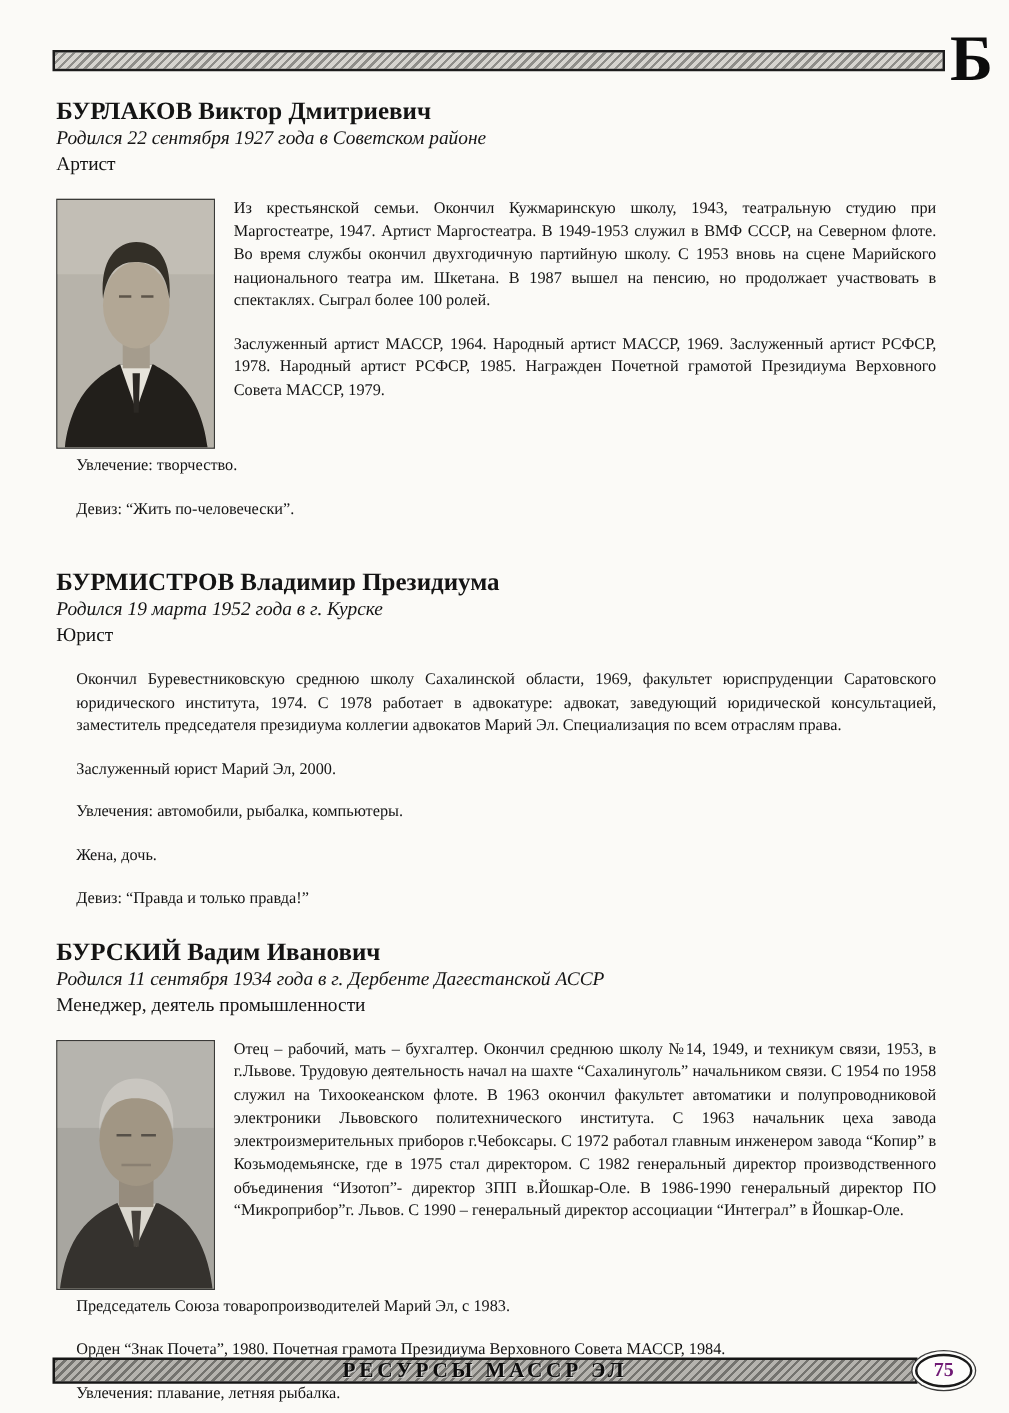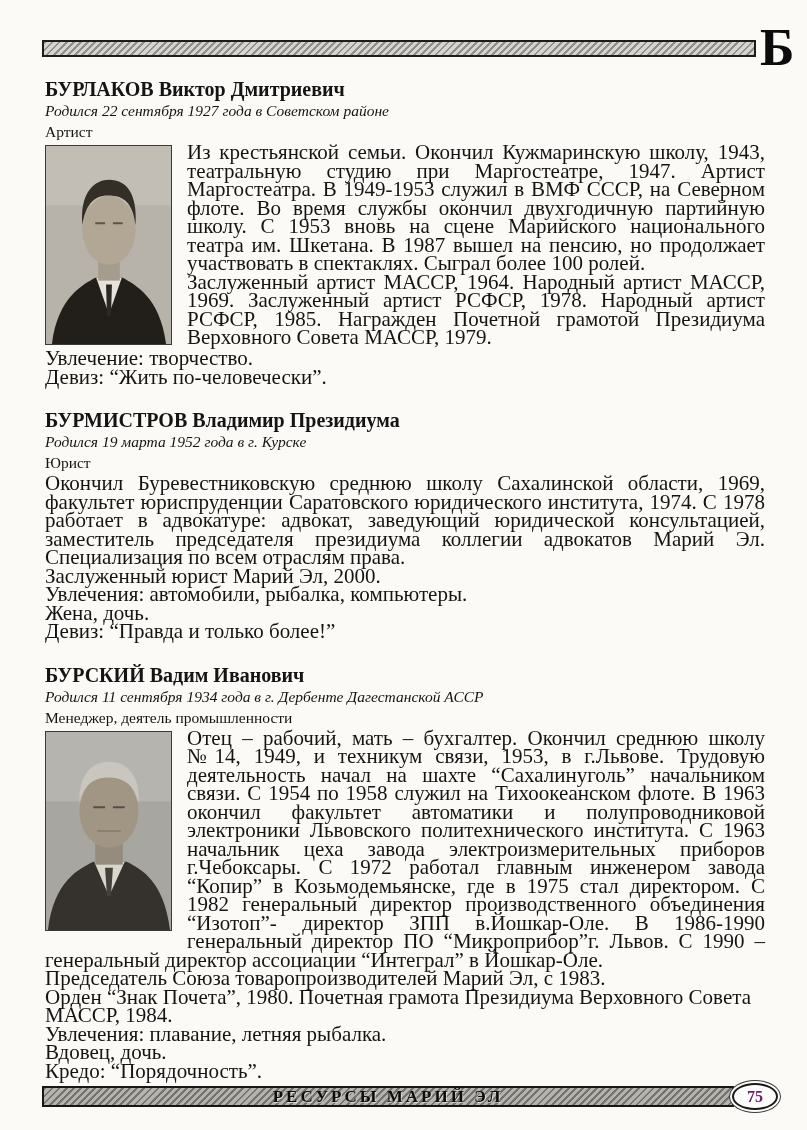--- a/index.html
+++ b/index.html
@@ -51,22 +51,22 @@
   .entry-body::after { content: ""; display: block; clear: both; }
   .photo {
     float: left;
     width: 127px; height: 200px;
     margin: 2px 15px 4px 0;
     border: 1px solid #3a3a38;
     background: #b9b6ae;
   }
   .photo svg { display: block; width: 100%; height: 100%; }
   .bio-p {
-    margin: 0;
-    font-size: 21px; line-height: 18.5px;
+    margin: 16px;
+    font-size: 13px; line-height: 18.5px;
     text-align: justify;
   }
   .bio-p.below { clear: left; text-align: left; }
 
   
   .footer {
     position: absolute; top: 1082px; left: 42px;
     width: 736px; height: 30px;
   }
   .footer-bar {
@@ -132,21 +132,21 @@
 
     <section class="entry">
       <h2 class="entry-name">БУРМИСТРОВ Владимир Президиума</h2>
       <div class="entry-born">Родился 19 марта 1952 года в г. Курске</div>
       <div class="entry-profession">Юрист</div>
       <div class="entry-body">
         <p class="bio-p">Окончил Буревестниковскую среднюю школу Сахалинской области, 1969, факультет юриспруденции Саратовского юридического института, 1974. С 1978 работает в адвокатуре: адвокат, заведующий юридической консультацией, заместитель председателя президиума коллегии адвокатов Марий Эл. Специализация по всем отраслям права.</p>
         <p class="bio-p below">Заслуженный юрист Марий Эл, 2000.</p>
         <p class="bio-p below">Увлечения: автомобили, рыбалка, компьютеры.</p>
         <p class="bio-p below">Жена, дочь.</p>
-        <p class="bio-p below">Девиз: “Правда и только более!”</p>
+        <p class="bio-p below">Девиз: “Правда и только правда!”</p>
       </div>
     </section>
 
     <section class="entry">
       <h2 class="entry-name">БУРСКИЙ Вадим Иванович</h2>
       <div class="entry-born">Родился 11 сентября 1934 года в г. Дербенте Дагестанской АССР</div>
       <div class="entry-profession">Менеджер, деятель промышленности</div>
       <div class="entry-body">
         <div class="photo">
           <svg viewBox="0 0 127 200" preserveAspectRatio="none">
@@ -168,20 +168,20 @@
         <p class="bio-p below">Увлечения: плавание, летняя рыбалка.</p>
         <p class="bio-p below">Вдовец, дочь.</p>
         <p class="bio-p below">Кредо: “Порядочность”.</p>
       </div>
     </section>
 
   </div>
 
   <div class="footer">
     <div class="footer-bar">
-      <div class="footer-title">РЕСУРСЫ МАРИЙ ЭЛ</div>
+      <div class="footer-title">РЕСУРСЫ МАССР ЭЛ</div>
     </div>
     <div class="page-oval">
       <span>75</span>
     </div>
   </div>
 
 </div>
 
 </body></html>

